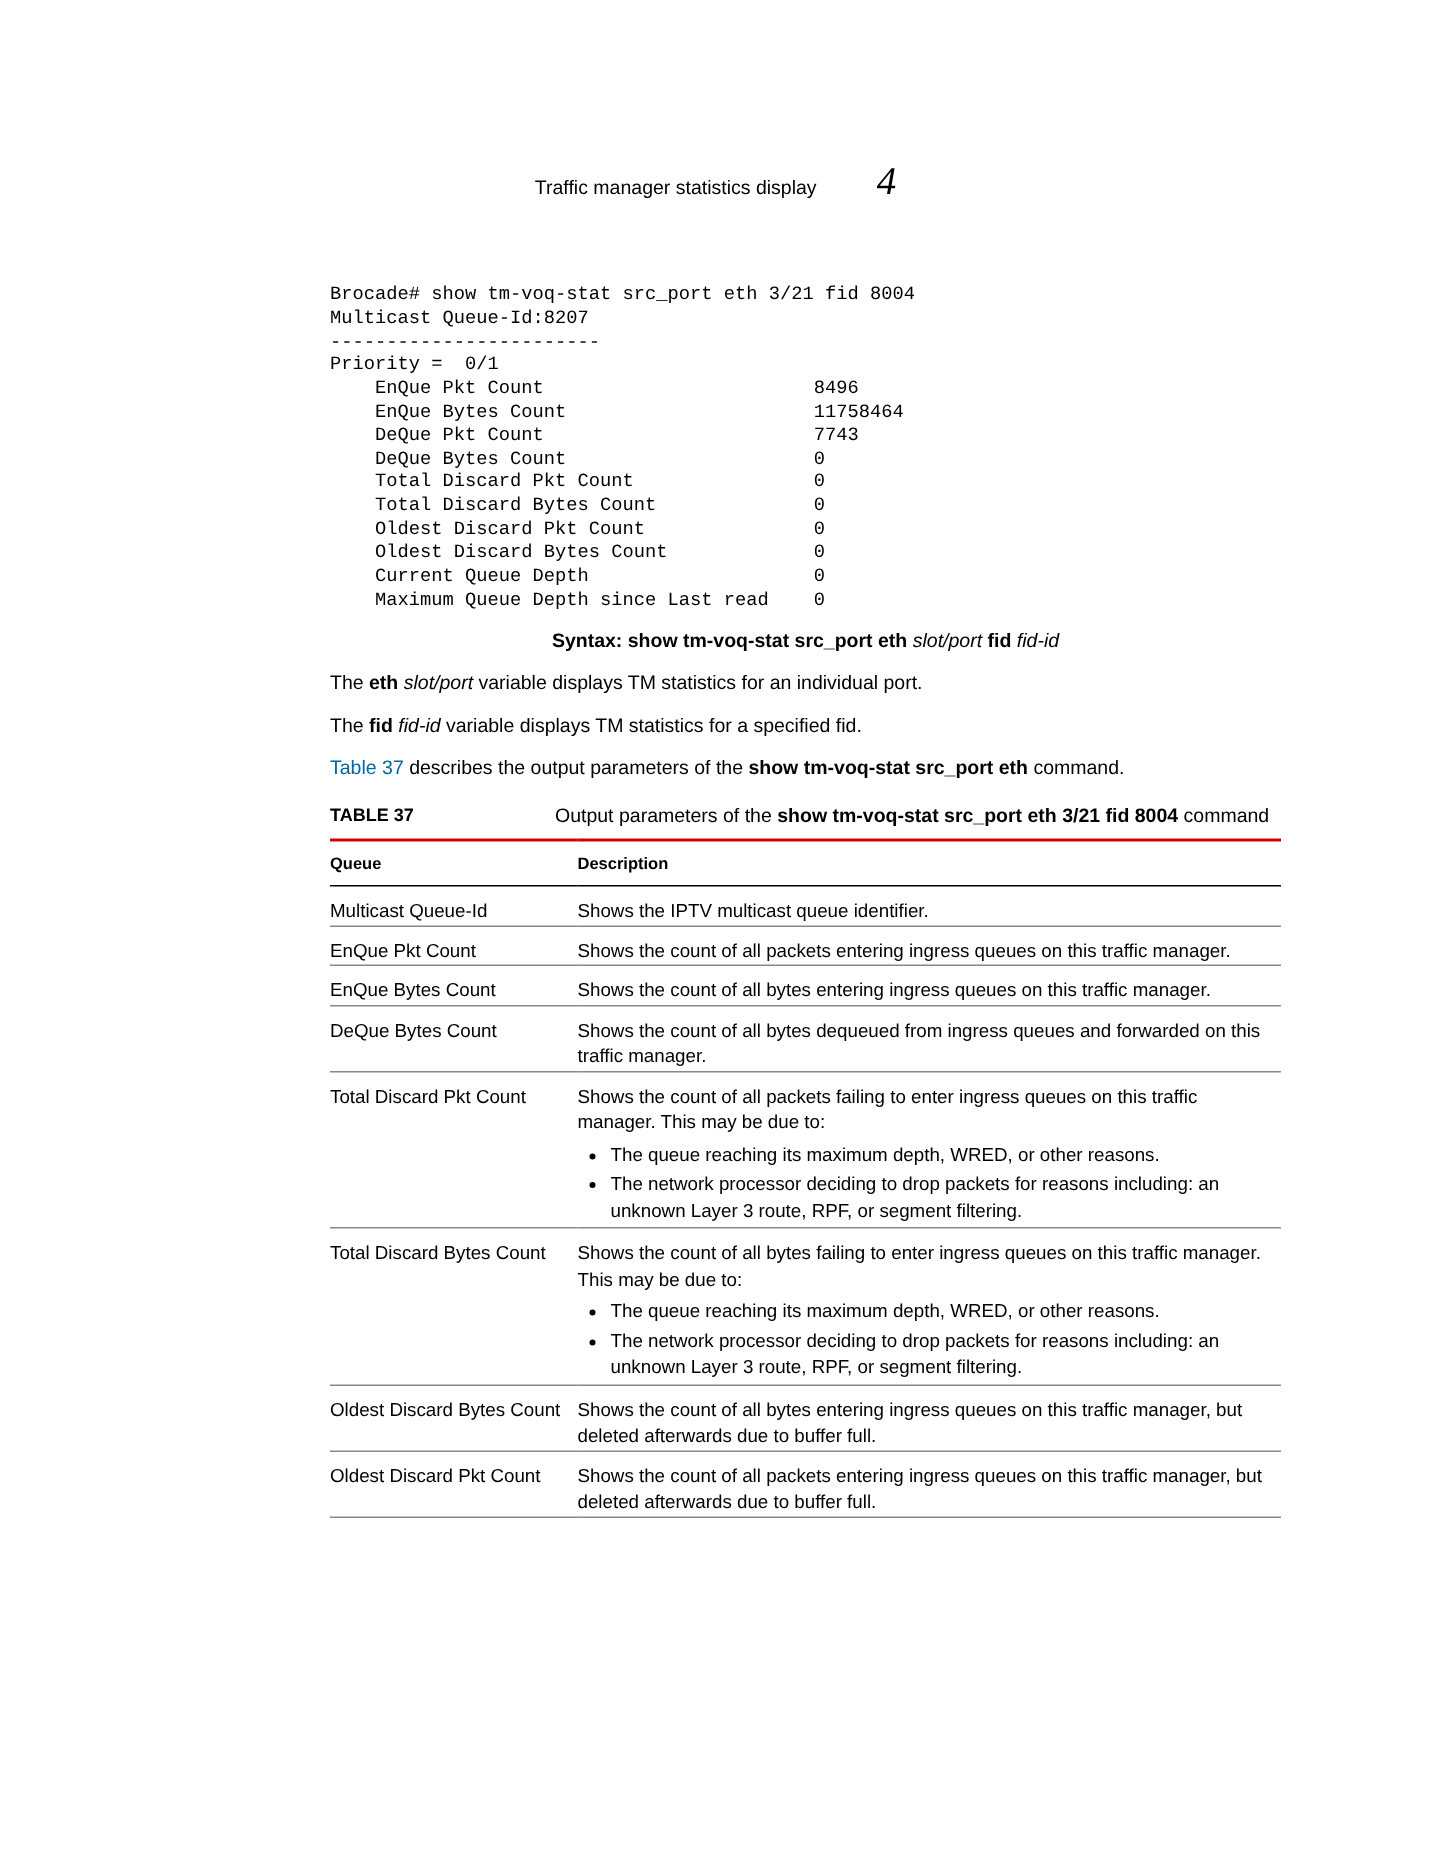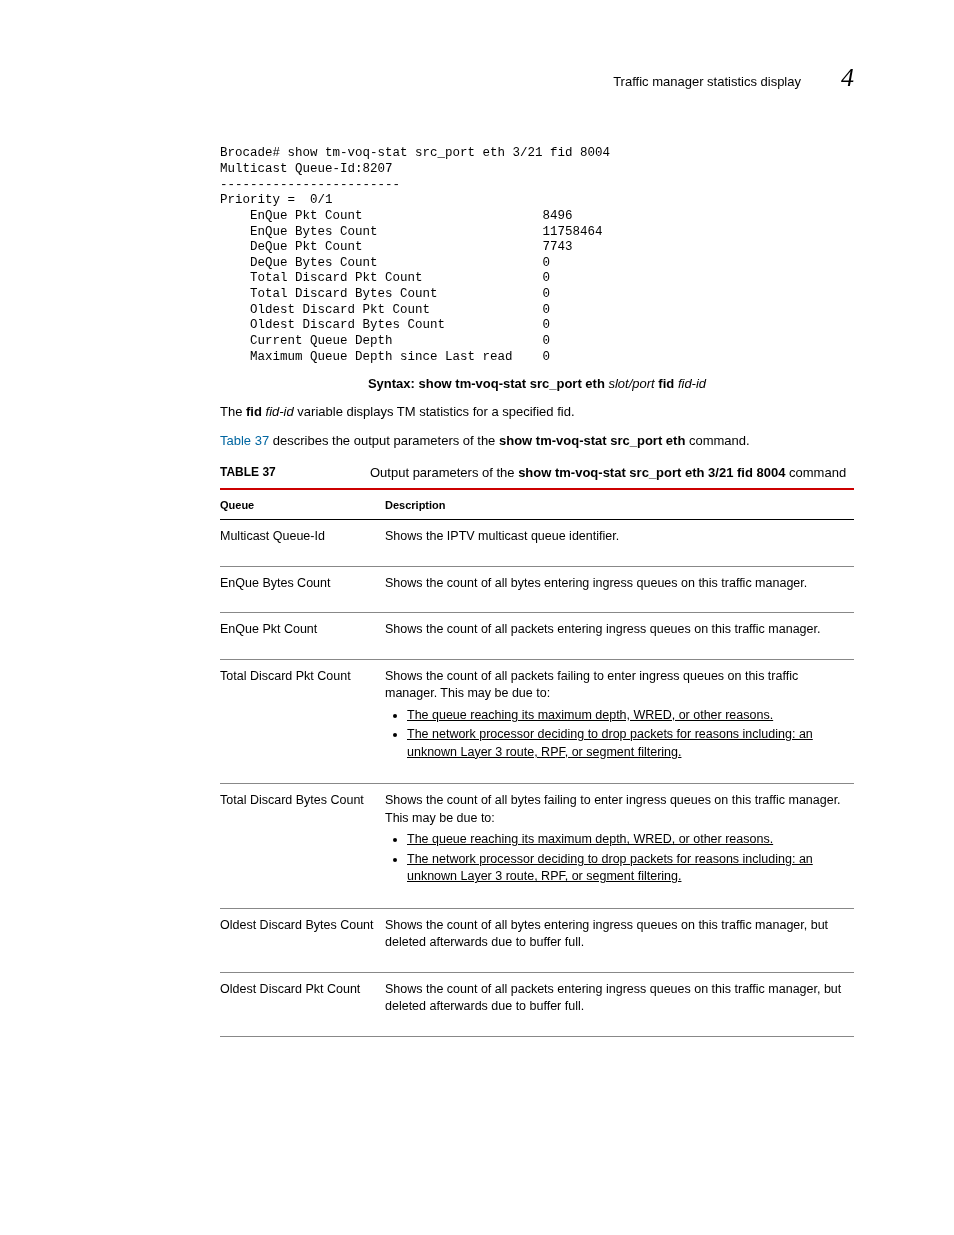--- a/index.html
+++ b/index.html
@@ -8,24 +8,25 @@
     color: #000;
     margin: 0;
     padding: 60px 100px 60px 100px;
     background: #fff;
     width: 954px;
     box-sizing: border-box;
     line-height: 1.4;
   }
   .header-line {
     display: flex;
-    justify-content: flex-end;
+    justify-content: center;
     align-items: baseline;
     gap: 40px;
     margin-bottom: 50px;
+    margin-top: 43px;
   }
   .header-text { font-size: 13px; }
   .header-num { font-size: 26px; font-weight: normal; font-style: italic; font-family: Georgia, serif;}
   h1 {
     font-size: 22px;
     font-weight: bold;
     margin: 0 0 18px 0;
     font-stretch: condensed;
     letter-spacing: -0.3px;
   }
@@ -58,25 +59,25 @@
     text-align: left;
     font-weight: bold;
     font-size: 11px;
     padding: 8px 4px 6px 0;
     border-top: 2px solid #c00;
     border-bottom: 1px solid #000;
     font-stretch: condensed;
   }
   tbody td {
     vertical-align: top;
-    padding: 8px 10px 20px 0;
+    padding: 8px 10px 0 0;
     border-bottom: 1px solid #888;
   }
   td.field { width: 155px; }
-  ul.tight { margin: 4px 0 0 0; padding-left: 22px; text-decoration: underline; }
+  ul.tight { margin: 4px 0 0 0; padding-left: 22px; }
   ul.tight li { margin: 2px 0; }
   .syntax-line { margin: 8px 0 10px 0; text-align: center; }
 </style>
 </head>
 <body>
 
 <div class="header-line">
   <span class="header-text">Traffic manager statistics display</span>
   <span class="header-num">4</span>
 </div>
@@ -100,20 +101,23 @@
     Current Queue Depth                    0
     Maximum Queue Depth since Last read    0</pre>
 
   <p class="syntax-line">
     <span class="bold">Syntax:  show tm-voq-stat src_port eth</span>
     <span class="italic">slot/port</span>
     <span class="bold">fid</span>
     <span class="italic">fid-id</span>
   </p>
 
+  <p>
+    <span>The </span><span class="bold">eth</span><span> </span><span class="italic">slot/port</span><span> variable displays TM statistics for an individual port.</span>
+  </p>
 
   <p>
     <span>The </span><span class="bold">fid</span><span> </span><span class="italic">fid-id</span><span> variable displays TM statistics for a specified fid.</span>
   </p>
 
   <p>
     <span class="link">Table 37</span><span> describes the output parameters of the </span><span class="bold">show tm-voq-stat src_port eth</span><span> command.</span>
   </p>
 
   <div class="table-caption">
@@ -129,26 +133,30 @@
         <th>Queue</th>
         <th>Description</th>
       </tr>
     </thead>
     <tbody>
       <tr>
         <td class="field">Multicast Queue-Id</td>
         <td>Shows the IPTV multicast queue identifier.</td>
       </tr>
       <tr>
+        <td class="field">EnQue Pkt Count</td>
+        <td>Shows the count of all packets entering ingress queues on this traffic manager.</td>
+      </tr>
+      <tr>
         <td class="field">EnQue Bytes Count</td>
         <td>Shows the count of all bytes entering ingress queues on this traffic manager.</td>
       </tr>
       <tr>
-        <td class="field">EnQue Pkt Count</td>
-        <td>Shows the count of all packets entering ingress queues on this traffic manager.</td>
+        <td class="field">DeQue Bytes Count</td>
+        <td>Shows the count of all bytes dequeued from ingress queues and forwarded on this traffic manager.</td>
       </tr>
       <tr>
         <td class="field">Total Discard Pkt Count</td>
         <td>
           <span>Shows the count of all packets failing to enter ingress queues on this traffic manager. This may be due to:</span>
           <ul class="tight">
             <li>The queue reaching its maximum depth, WRED, or other reasons.</li>
             <li>The network processor deciding to drop packets for reasons including: an unknown Layer 3 route, RPF, or segment filtering.</li>
           </ul>
         </td>

